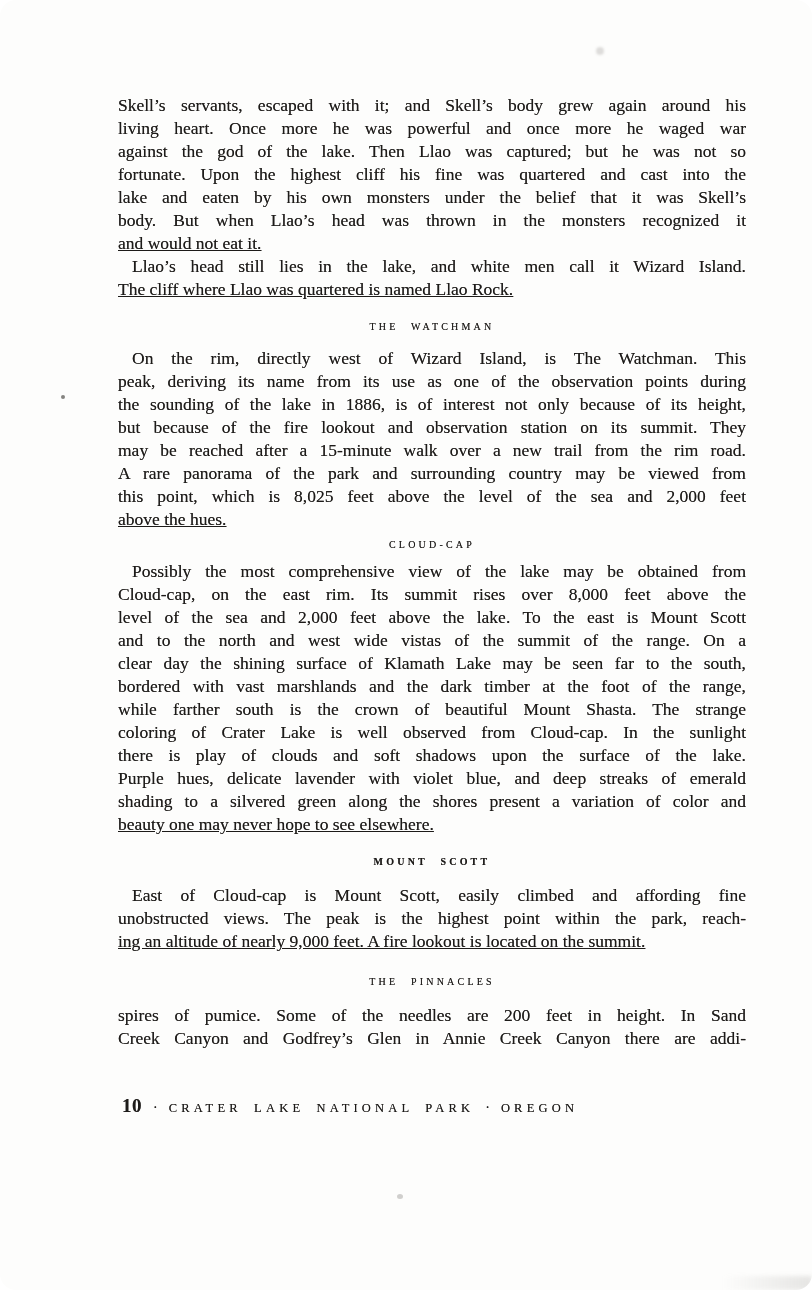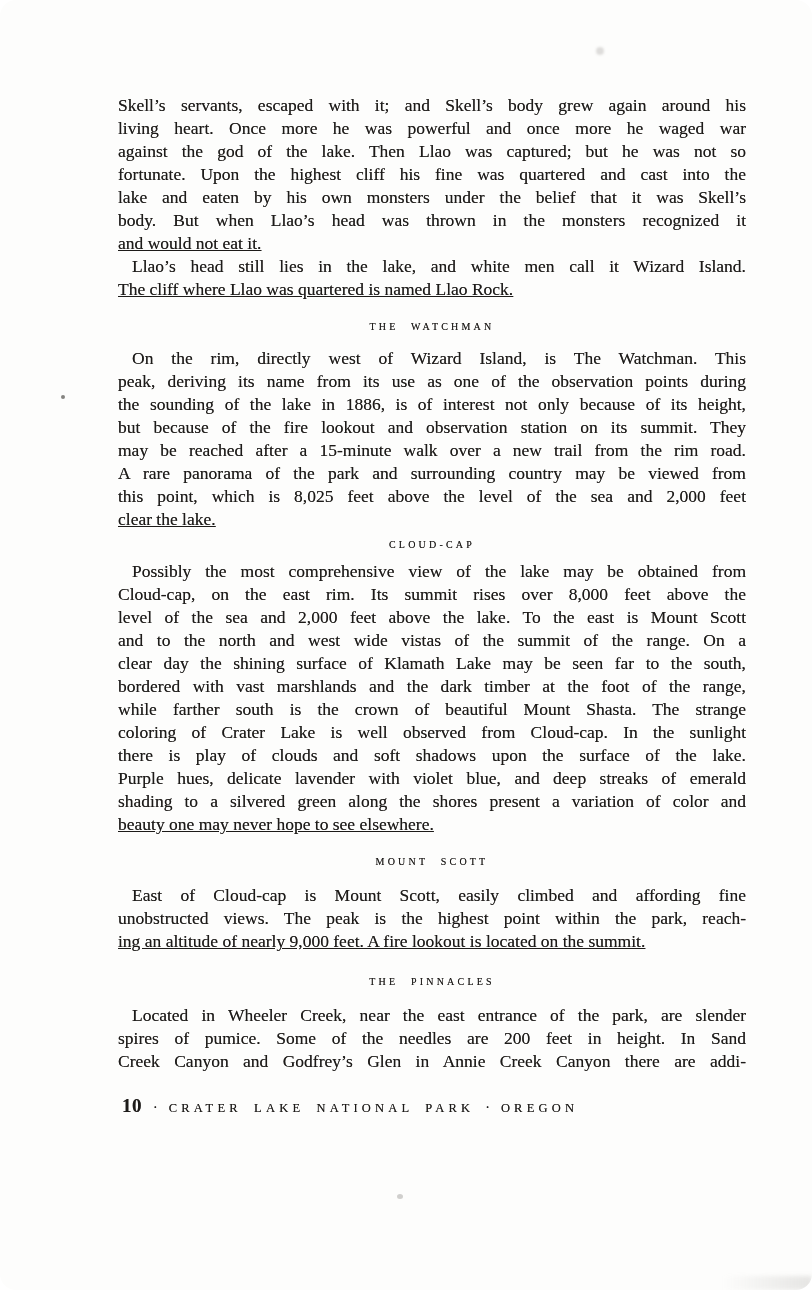--- a/index.html
+++ b/index.html
@@ -44,21 +44,21 @@
     letter-spacing: 3.2px;
     word-spacing: 7px;
     text-align: center;
     line-height: 15px;
     margin: 18px 0 13px 0;
     text-shadow: 0 0 0.4px rgba(30, 28, 26, 0.65);
   }
   
   .sec-1 .heading { margin-top: 18px; margin-bottom: 13px; }
   .sec-2 .heading { margin-top: 6px;  margin-bottom: 8px; }
-  .sec-3 .heading { margin-top: 18px; margin-bottom: 15px; }
+  .sec-3 .heading { margin-top: 18px; margin-bottom: 15px; font-weight: bold; }
   .sec-4 .heading { margin-top: 21px; margin-bottom: 15px; }
 
   .footer {
     position: absolute;
     left: 122px;
     top: 1095px;
     display: flex;
     align-items: baseline;
     white-space: nowrap;
     text-shadow: 0 0 0.4px rgba(30, 28, 26, 0.65);
@@ -115,21 +115,21 @@
       <section class="section sec-1">
         <h2 class="heading">THE WATCHMAN</h2>
         <div class="paragraph">
           <div class="line line-indent">On the rim, directly west of Wizard Island, is The Watchman.  This</div>
           <div class="line">peak, deriving its name from its use as one of the observation points during</div>
           <div class="line">the sounding of the lake in 1886, is of interest not only because of its height,</div>
           <div class="line">but because of the fire lookout and observation station on its summit.  They</div>
           <div class="line">may be reached after a 15-minute walk over a new trail from the rim road.</div>
           <div class="line">A rare panorama of the park and surrounding country may be viewed from</div>
           <div class="line">this point, which is 8,025 feet above the level of the sea and 2,000 feet</div>
-          <div class="line line-last">clear the lake.</div>
+          <div class="line line-last">above the hues.</div>
         </div>
       </section>
       <section class="section sec-2">
         <h2 class="heading">CLOUD-CAP</h2>
         <div class="paragraph">
           <div class="line line-indent">Possibly the most comprehensive view of the lake may be obtained from</div>
           <div class="line">Cloud-cap, on the east rim.  Its summit rises over 8,000 feet above the</div>
           <div class="line">level of the sea and 2,000 feet above the lake.  To the east is Mount Scott</div>
           <div class="line">and to the north and west wide vistas of the summit of the range.  On a</div>
           <div class="line">clear day the shining surface of Klamath Lake may be seen far to the south,</div>
@@ -146,21 +146,20 @@
         <h2 class="heading">MOUNT SCOTT</h2>
         <div class="paragraph">
           <div class="line line-indent">East of Cloud-cap is Mount Scott, easily climbed and affording fine</div>
           <div class="line">unobstructed views.  The peak is the highest point within the park, reach-</div>
           <div class="line line-last">ing an altitude of nearly 9,000 feet.  A fire lookout is located on the summit.</div>
         </div>
       </section>
       <section class="section sec-4">
         <h2 class="heading">THE PINNACLES</h2>
         <div class="paragraph">
-          <div class="line line-indent">Located in Wheeler Creek, near the east entrance of the park, are slender</div>
           <div class="line">spires of pumice.  Some of the needles are 200 feet in height.  In Sand</div>
           <div class="line">Creek Canyon and Godfrey’s Glen in Annie Creek Canyon there are addi-</div>
         </div>
       </section>
     </div>
 
   <div class="footer">
     <span class="page-num">10</span>
     <span class="sep">·</span>
     <span class="caps">CRATER LAKE NATIONAL PARK</span>

